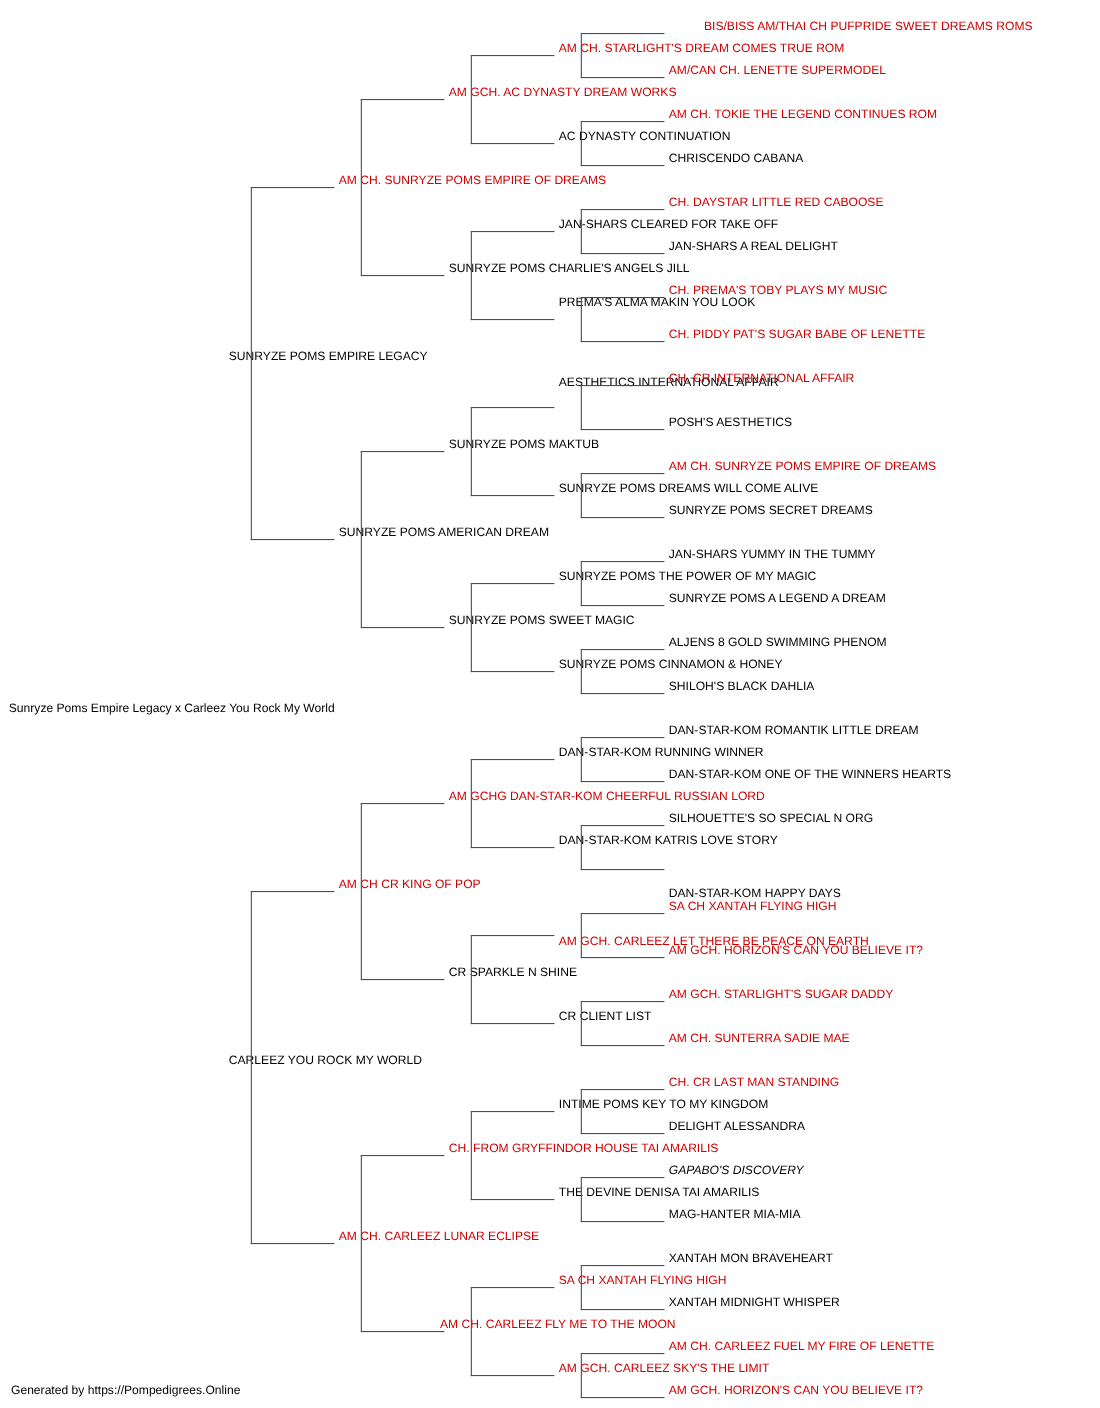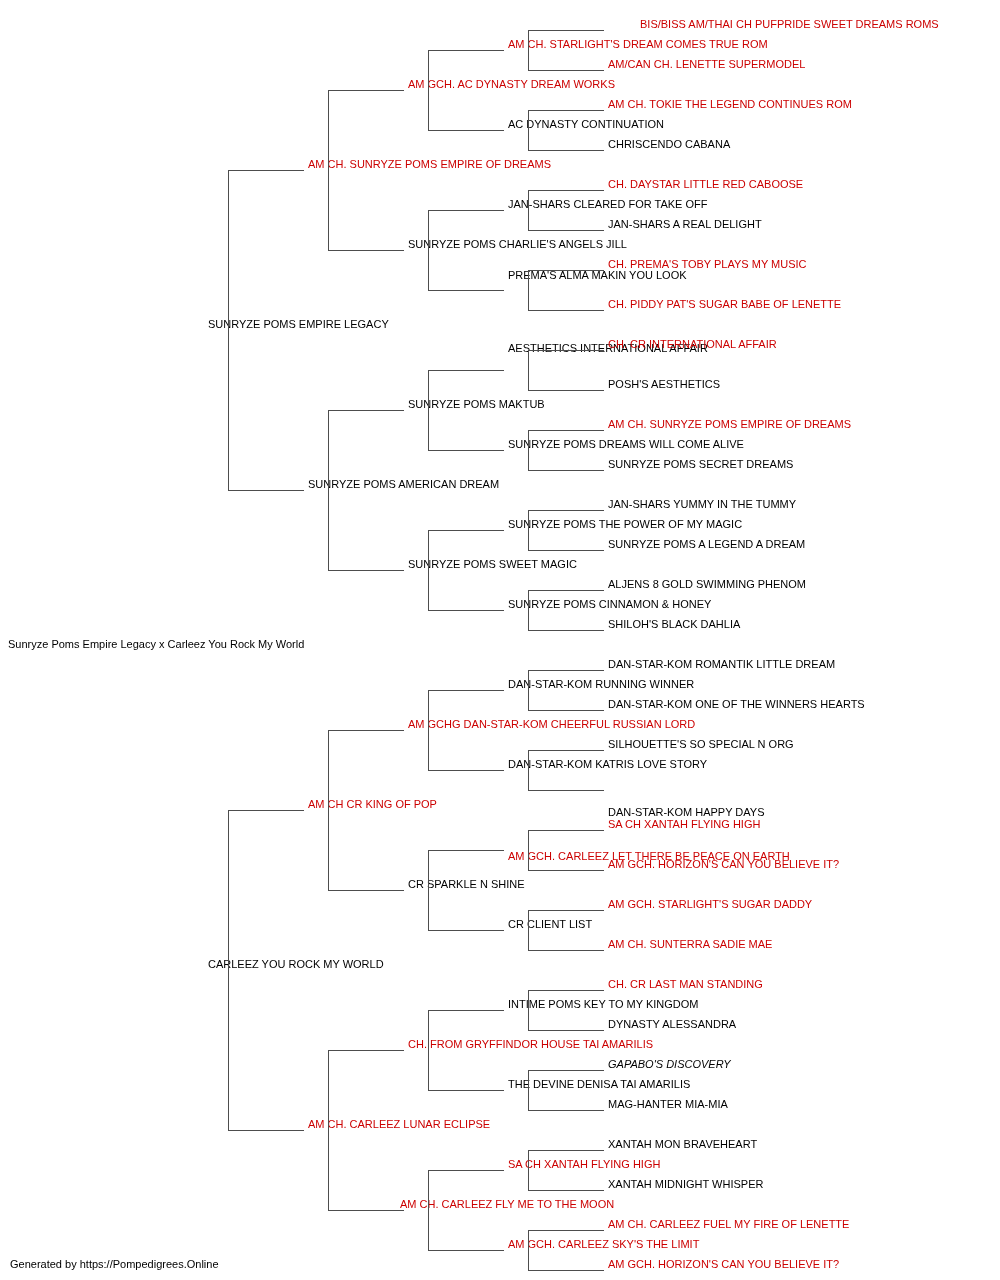--- a/index.html
+++ b/index.html
@@ -163,21 +163,21 @@
       <div class="hline" style="left: 328px; top: 1210px; width: 76px;"></div>
       <div class="dog-name champion" style="left: 408px; top: 1036px;">CH. FROM GRYFFINDOR HOUSE TAI AMARILIS</div>
       <div class="vline" style="left: 428px; top: 1010px; height: 81px;"></div>
       <div class="hline" style="left: 428px; top: 1010px; width: 76px;"></div>
       <div class="hline" style="left: 428px; top: 1090px; width: 76px;"></div>
       <div class="dog-name regular" style="left: 508px; top: 996px;">INTIME POMS KEY TO MY KINGDOM</div>
       <div class="vline" style="left: 528px; top: 990px; height: 41px;"></div>
       <div class="hline" style="left: 528px; top: 990px; width: 76px;"></div>
       <div class="hline" style="left: 528px; top: 1030px; width: 76px;"></div>
       <div class="dog-name champion" style="left: 608px; top: 976px;">CH. CR LAST MAN STANDING</div>
-      <div class="dog-name regular" style="left: 608px; top: 1016px;">DYNASTY ALESSANDRA</div>
+      <div class="dog-name regular" style="left: 608px; top: 1016px;">DELIGHT ALESSANDRA</div>
       <div class="dog-name regular" style="left: 508px; top: 1076px;">THE DEVINE DENISA TAI AMARILIS</div>
       <div class="vline" style="left: 528px; top: 1070px; height: 41px;"></div>
       <div class="hline" style="left: 528px; top: 1070px; width: 76px;"></div>
       <div class="hline" style="left: 528px; top: 1110px; width: 76px;"></div>
       <div class="dog-name regular" style="left: 608px; top: 1056px; font-style: italic;">GAPABO'S DISCOVERY</div>
       <div class="dog-name regular" style="left: 608px; top: 1096px;">MAG-HANTER MIA-MIA</div>
       <div class="dog-name champion" style="left: 400px; top: 1196px; text-align: right;">AM CH. CARLEEZ FLY ME TO THE MOON</div>
       <div class="vline" style="left: 428px; top: 1170px; height: 81px;"></div>
       <div class="hline" style="left: 428px; top: 1170px; width: 76px;"></div>
       <div class="hline" style="left: 428px; top: 1250px; width: 76px;"></div>

